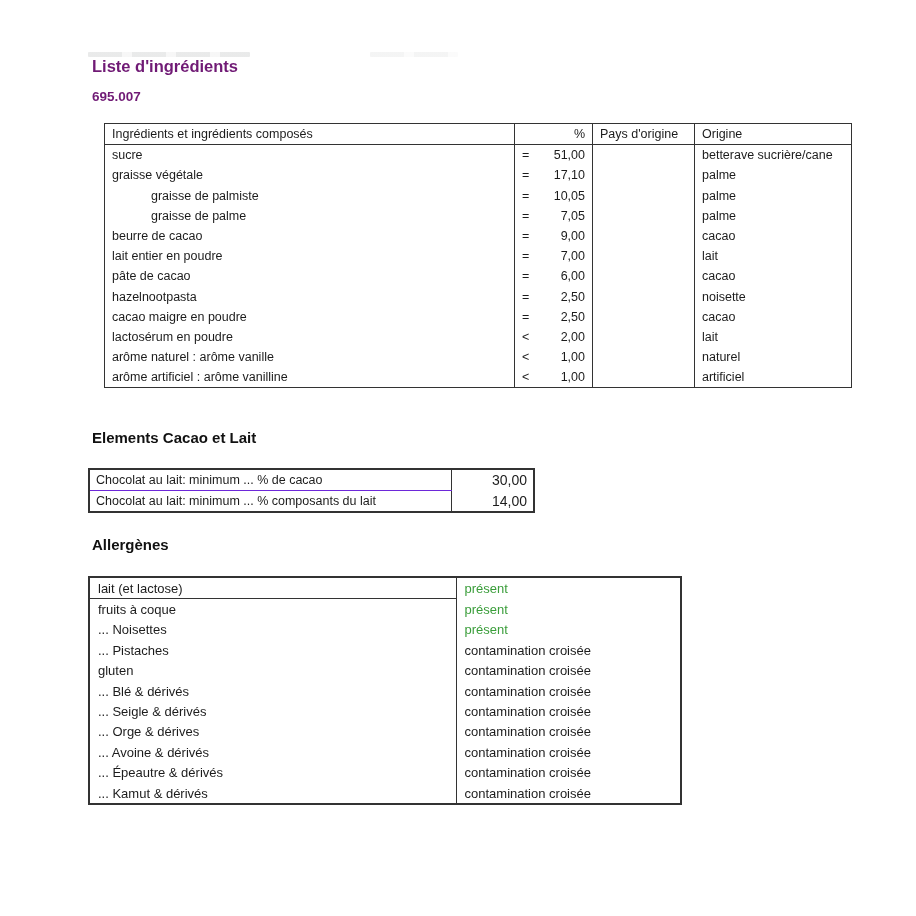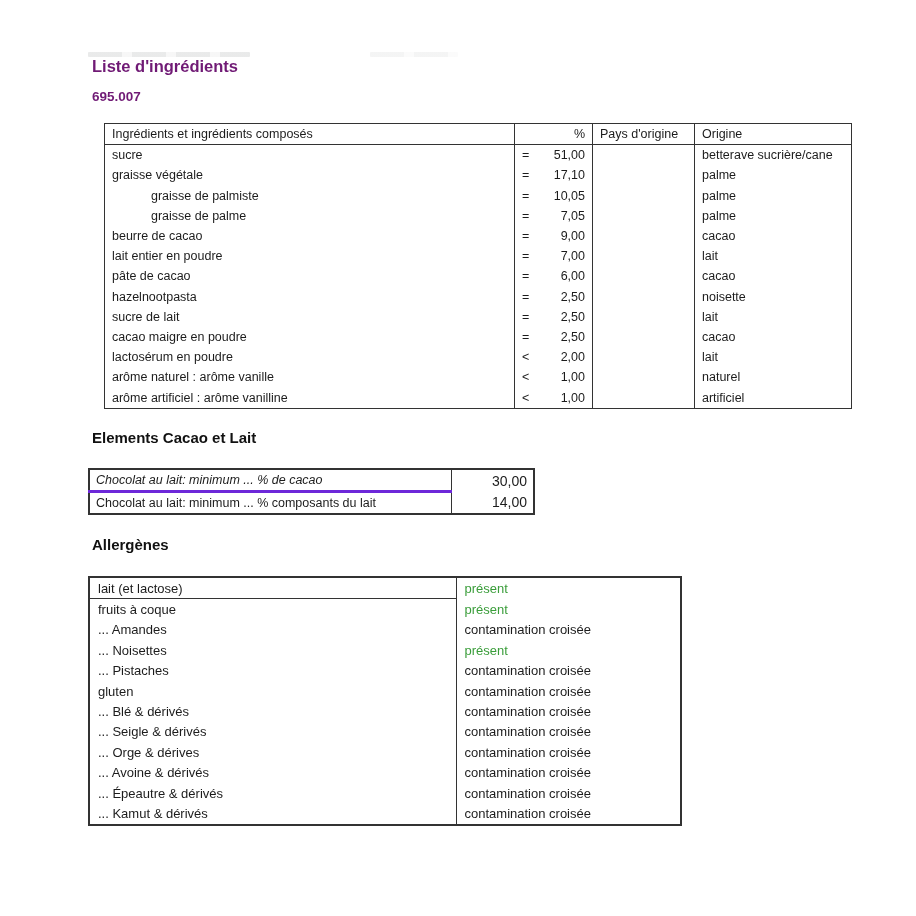--- a/index.html
+++ b/index.html
@@ -40,21 +40,21 @@
   .ind{padding-left:46px !important;}
   
   .tbl-elements{
     position:absolute;left:88px;top:468px;width:445px;
     border:2px solid #333;font-size:12.5px;color:#1c1c1c;
   }
   .tbl-elements td{
     padding:0 6px;height:20px;vertical-align:middle;white-space:nowrap;overflow:hidden;
   }
   .tbl-elements td.val{border-left:1px solid #333;text-align:right;font-size:14px;}
-  .tbl-elements tr.first td.lbl{border-bottom:3px solid #6d28d9;font-style:italic;}
+  .tbl-elements tr.first td.lbl{border-bottom:1px solid #6d28d9;}
   
   .tbl-allergens{
     position:absolute;left:88px;top:576px;width:592px;
     border:2px solid #333;font-size:13px;color:#1c1c1c;
   }
   .tbl-allergens td{
     padding:0 8px;height:20.4px;vertical-align:middle;white-space:nowrap;overflow:hidden;
   }
   .tbl-allergens td.status{border-left:1px solid #333;}
   .tbl-allergens tr.first td.lbl{border-bottom:1px solid #333;}
@@ -169,31 +169,20 @@
       <td class="c2">
         <div class="pct-wrap">
           <span>=</span>
           <span>2,50</span>
         </div>
       </td>
       <td class="c3"></td>
       <td class="c4">noisette</td>
     </tr>
         <tr>
-      <td class="c1 lbl">sucre de lait</td>
-      <td class="c2">
-        <div class="pct-wrap">
-          <span>=</span>
-          <span>2,50</span>
-        </div>
-      </td>
-      <td class="c3"></td>
-      <td class="c4">lait</td>
-    </tr>
-        <tr>
       <td class="c1 lbl">cacao maigre en poudre</td>
       <td class="c2">
         <div class="pct-wrap">
           <span>=</span>
           <span>2,50</span>
         </div>
       </td>
       <td class="c3"></td>
       <td class="c4">cacao</td>
     </tr>
@@ -262,24 +251,20 @@
     <tbody id="allergens-body">
         <tr class="first">
       <td class="lbl">lait (et lactose)</td>
       <td class="status present">présent</td>
     </tr>
         <tr>
       <td class="lbl">fruits à coque</td>
       <td class="status present">présent</td>
     </tr>
         <tr>
-      <td class="lbl">... Amandes</td>
-      <td class="status">contamination croisée</td>
-    </tr>
-        <tr>
       <td class="lbl">... Noisettes</td>
       <td class="status present">présent</td>
     </tr>
         <tr>
       <td class="lbl">... Pistaches</td>
       <td class="status">contamination croisée</td>
     </tr>
         <tr>
       <td class="lbl">gluten</td>
       <td class="status">contamination croisée</td>

